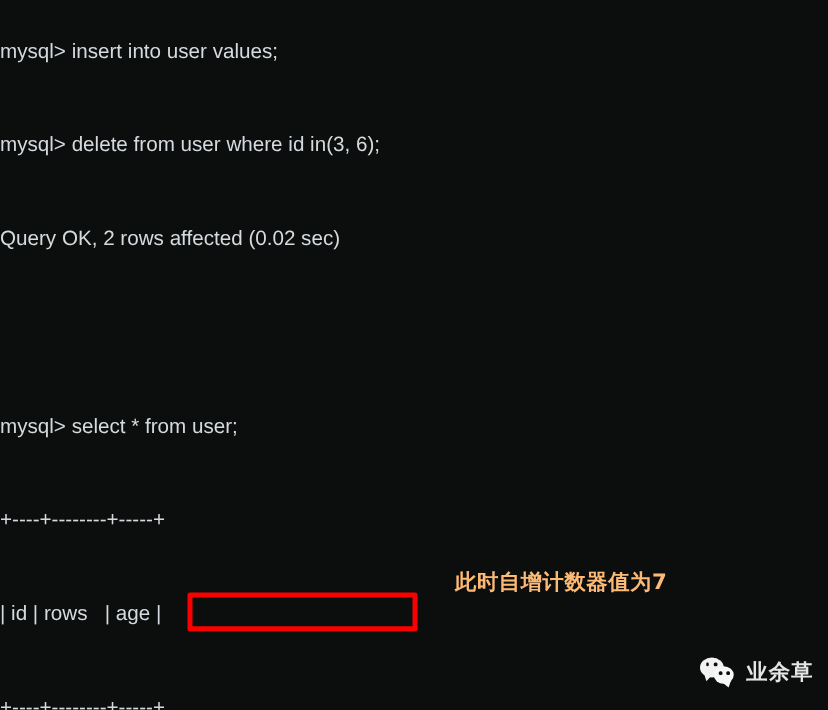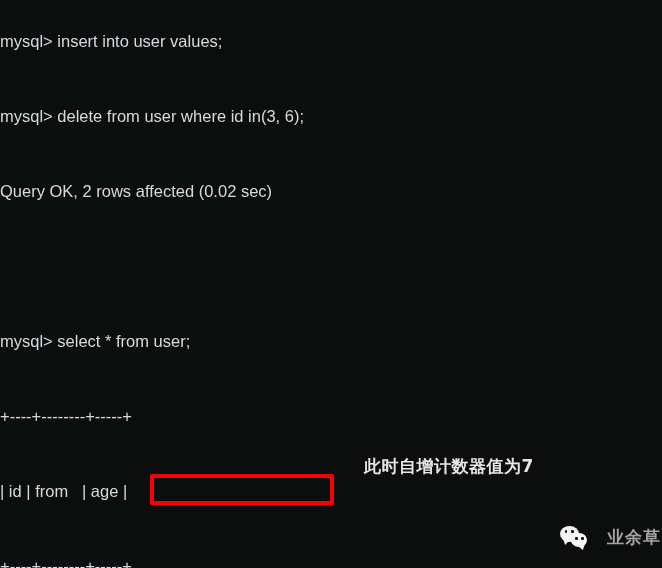--- a/index.html
+++ b/index.html
@@ -35,21 +35,21 @@
     font-family: Liberation Sans, sans-serif;
   }
   #term .ln.blank {
     color: transparent;
   }
   
   #annotation {
     position: absolute;
     left: 364px;
     top: 455px;
-    color: #e5e5e5;
+    color: #fdba74;
     font-family: "DejaVu Sans", "Liberation Sans", sans-serif;
     font-size: 17px;
     font-weight: 700;
     line-height: 22px;
     white-space: pre;
     letter-spacing: 0.5px;
   }
   
   #redbox {
     position: absolute;
@@ -124,42 +124,41 @@
     width: 2.5px;
     height: 2.5px;
     background: #0c0e0e;
     border-radius: 50%;
   }
   #watermark .wm-logo .eye.e1 { left: 4.5px;  top: 5px; }
   #watermark .wm-logo .eye.e2 { left: 11px;   top: 5px; }
   #watermark .wm-logo .eye.e3 { left: 15px;   top: 12px; }
   #watermark .wm-logo .eye.e4 { left: 21px;   top: 12px; }
   #watermark .wm-text {
-    color: #a3a3a3;
+    color: #e5e5e5;
     font-family: "DejaVu Sans", "Liberation Sans", sans-serif;
     font-size: 17px;
     font-weight: 700;
     letter-spacing: 1px;
     white-space: pre;
-    margin-left: 10px;
   }
 </style>
 </head>
 <body>
 
 <div id="screen">
 
   <div id="term">
     <span class="ln">mysql&gt; insert into user values;</span>
     <span class="ln">mysql&gt; delete from user where id in(3, 6);</span>
     <span class="ln">Query OK, 2 rows affected (0.02 sec)</span>
     <span class="ln blank"></span>
     <span class="ln">mysql&gt; select * from user;</span>
     <span class="ln">+----+--------+-----+</span>
-    <span class="ln">| id | from   | age |</span>
+    <span class="ln">| id | rows   | age |</span>
     <span class="ln">+----+--------+-----+</span>
     
     
     
     
     
     
     
     
     

